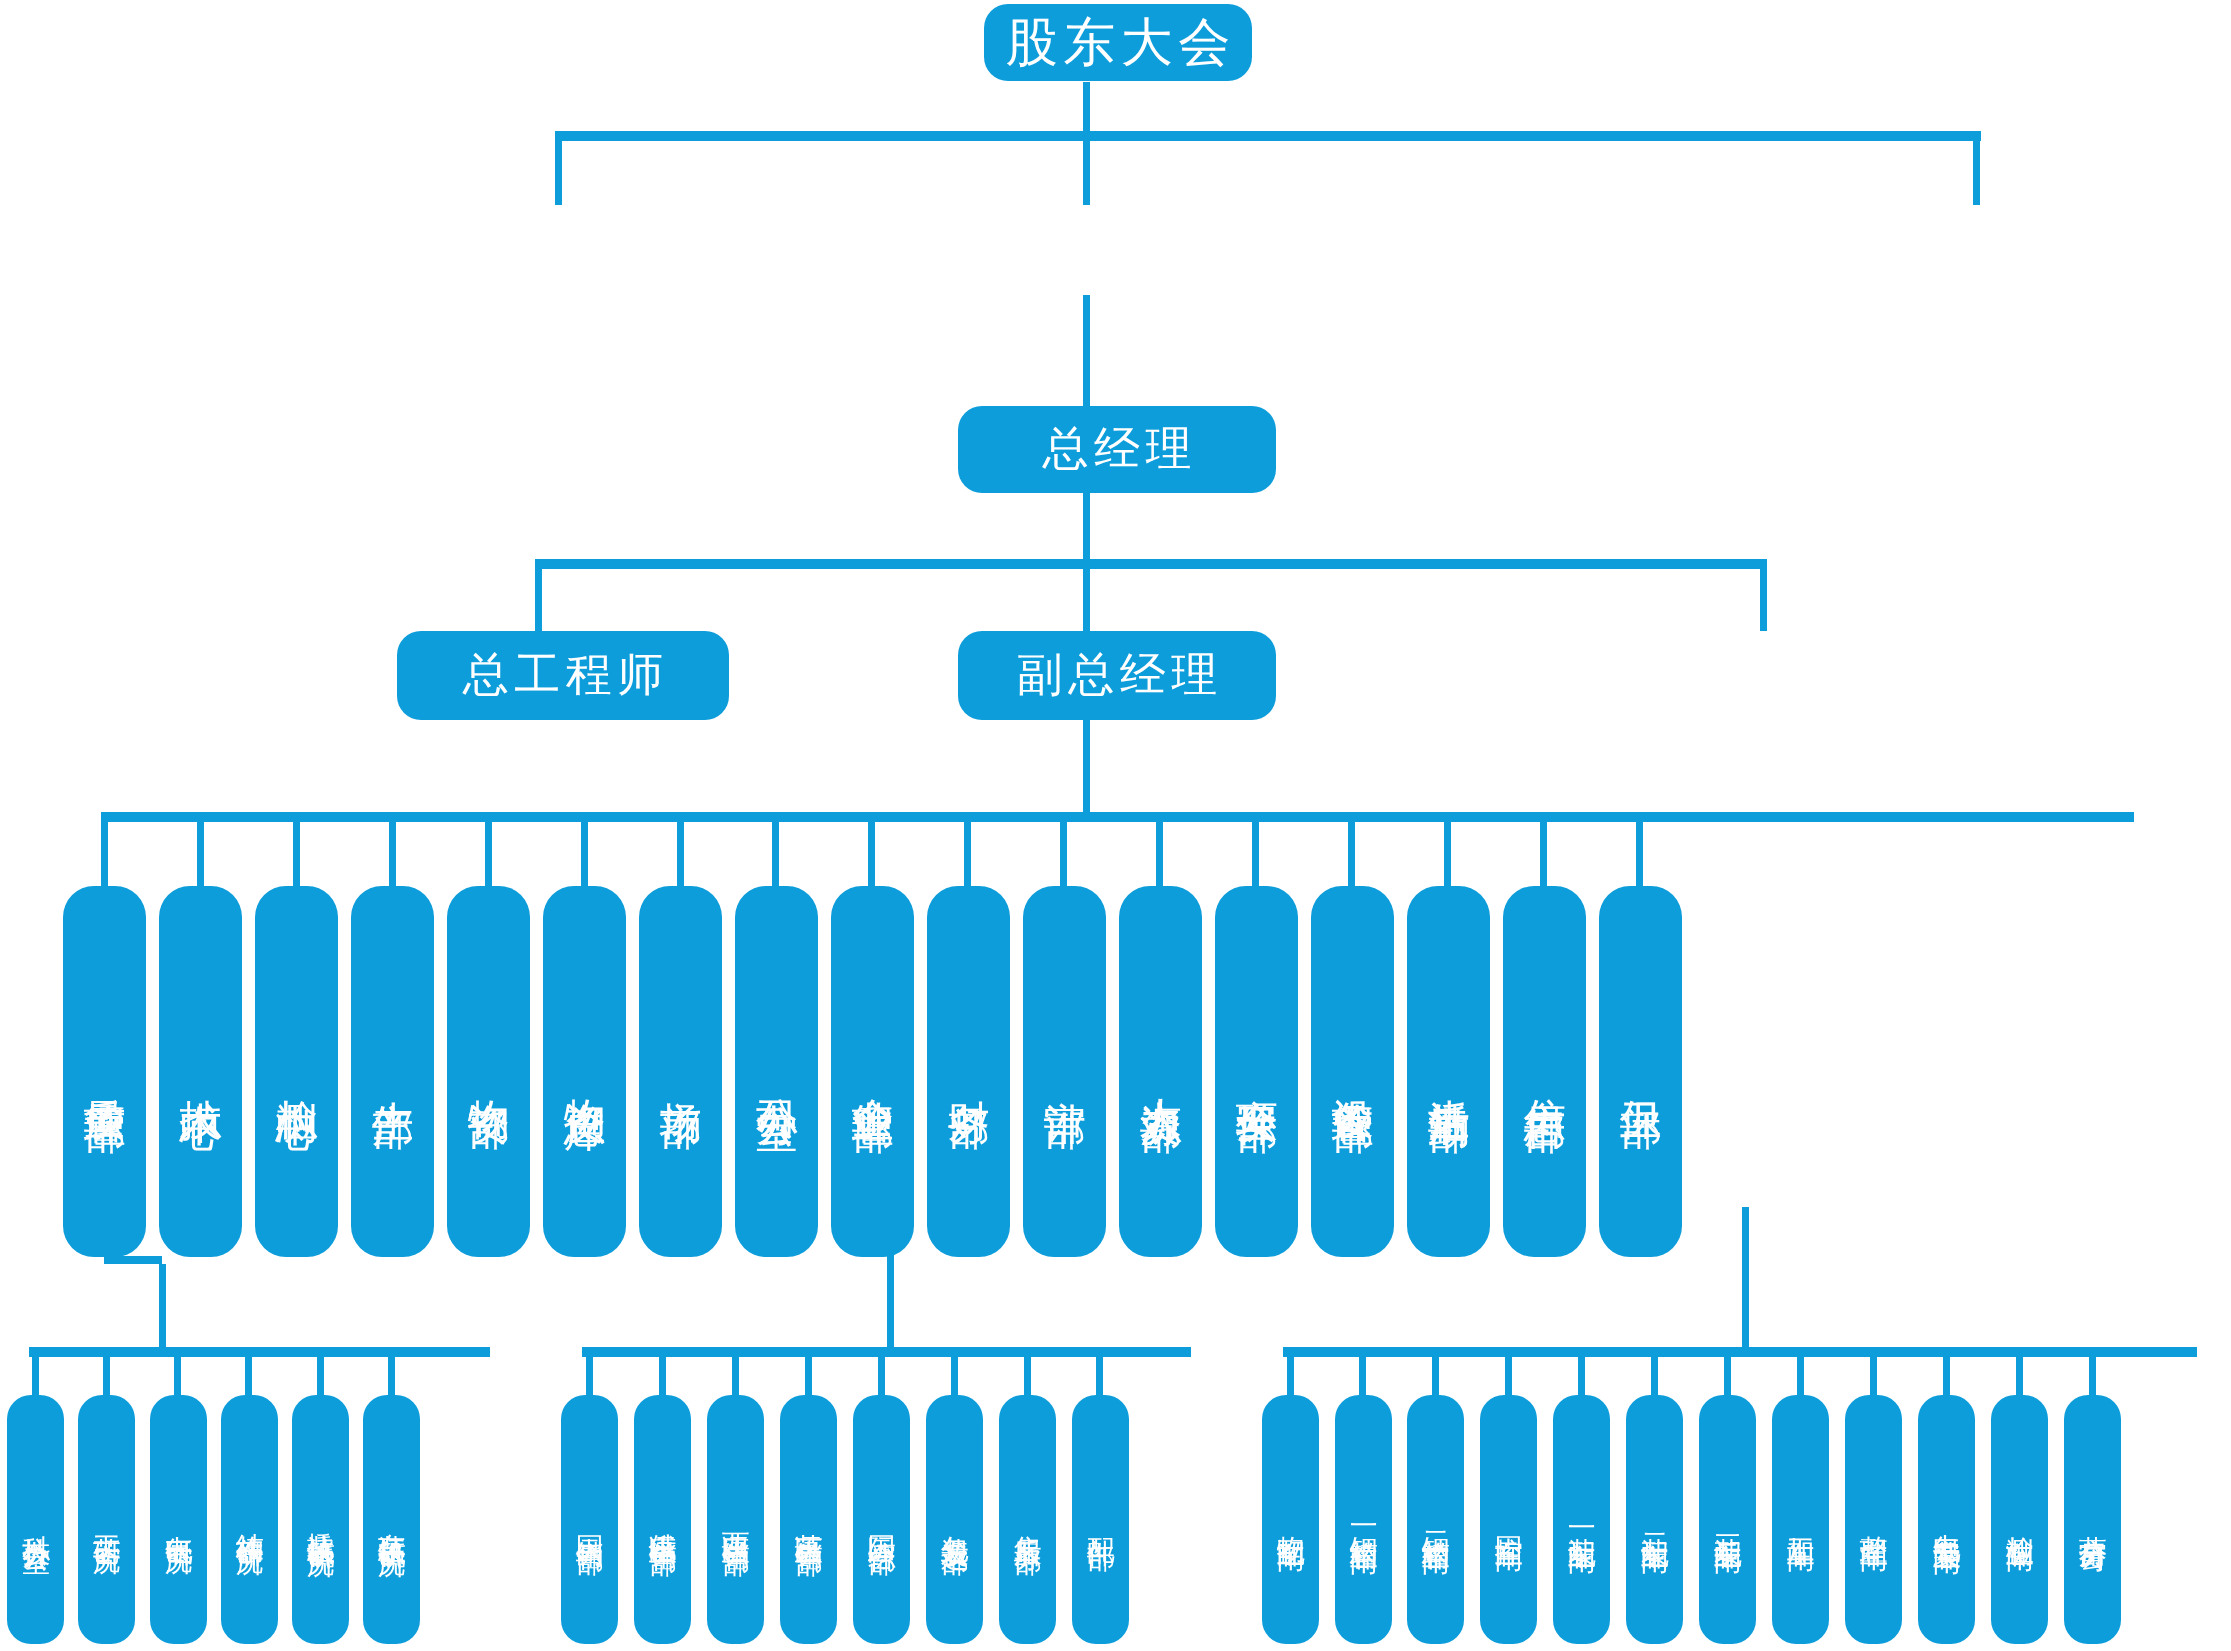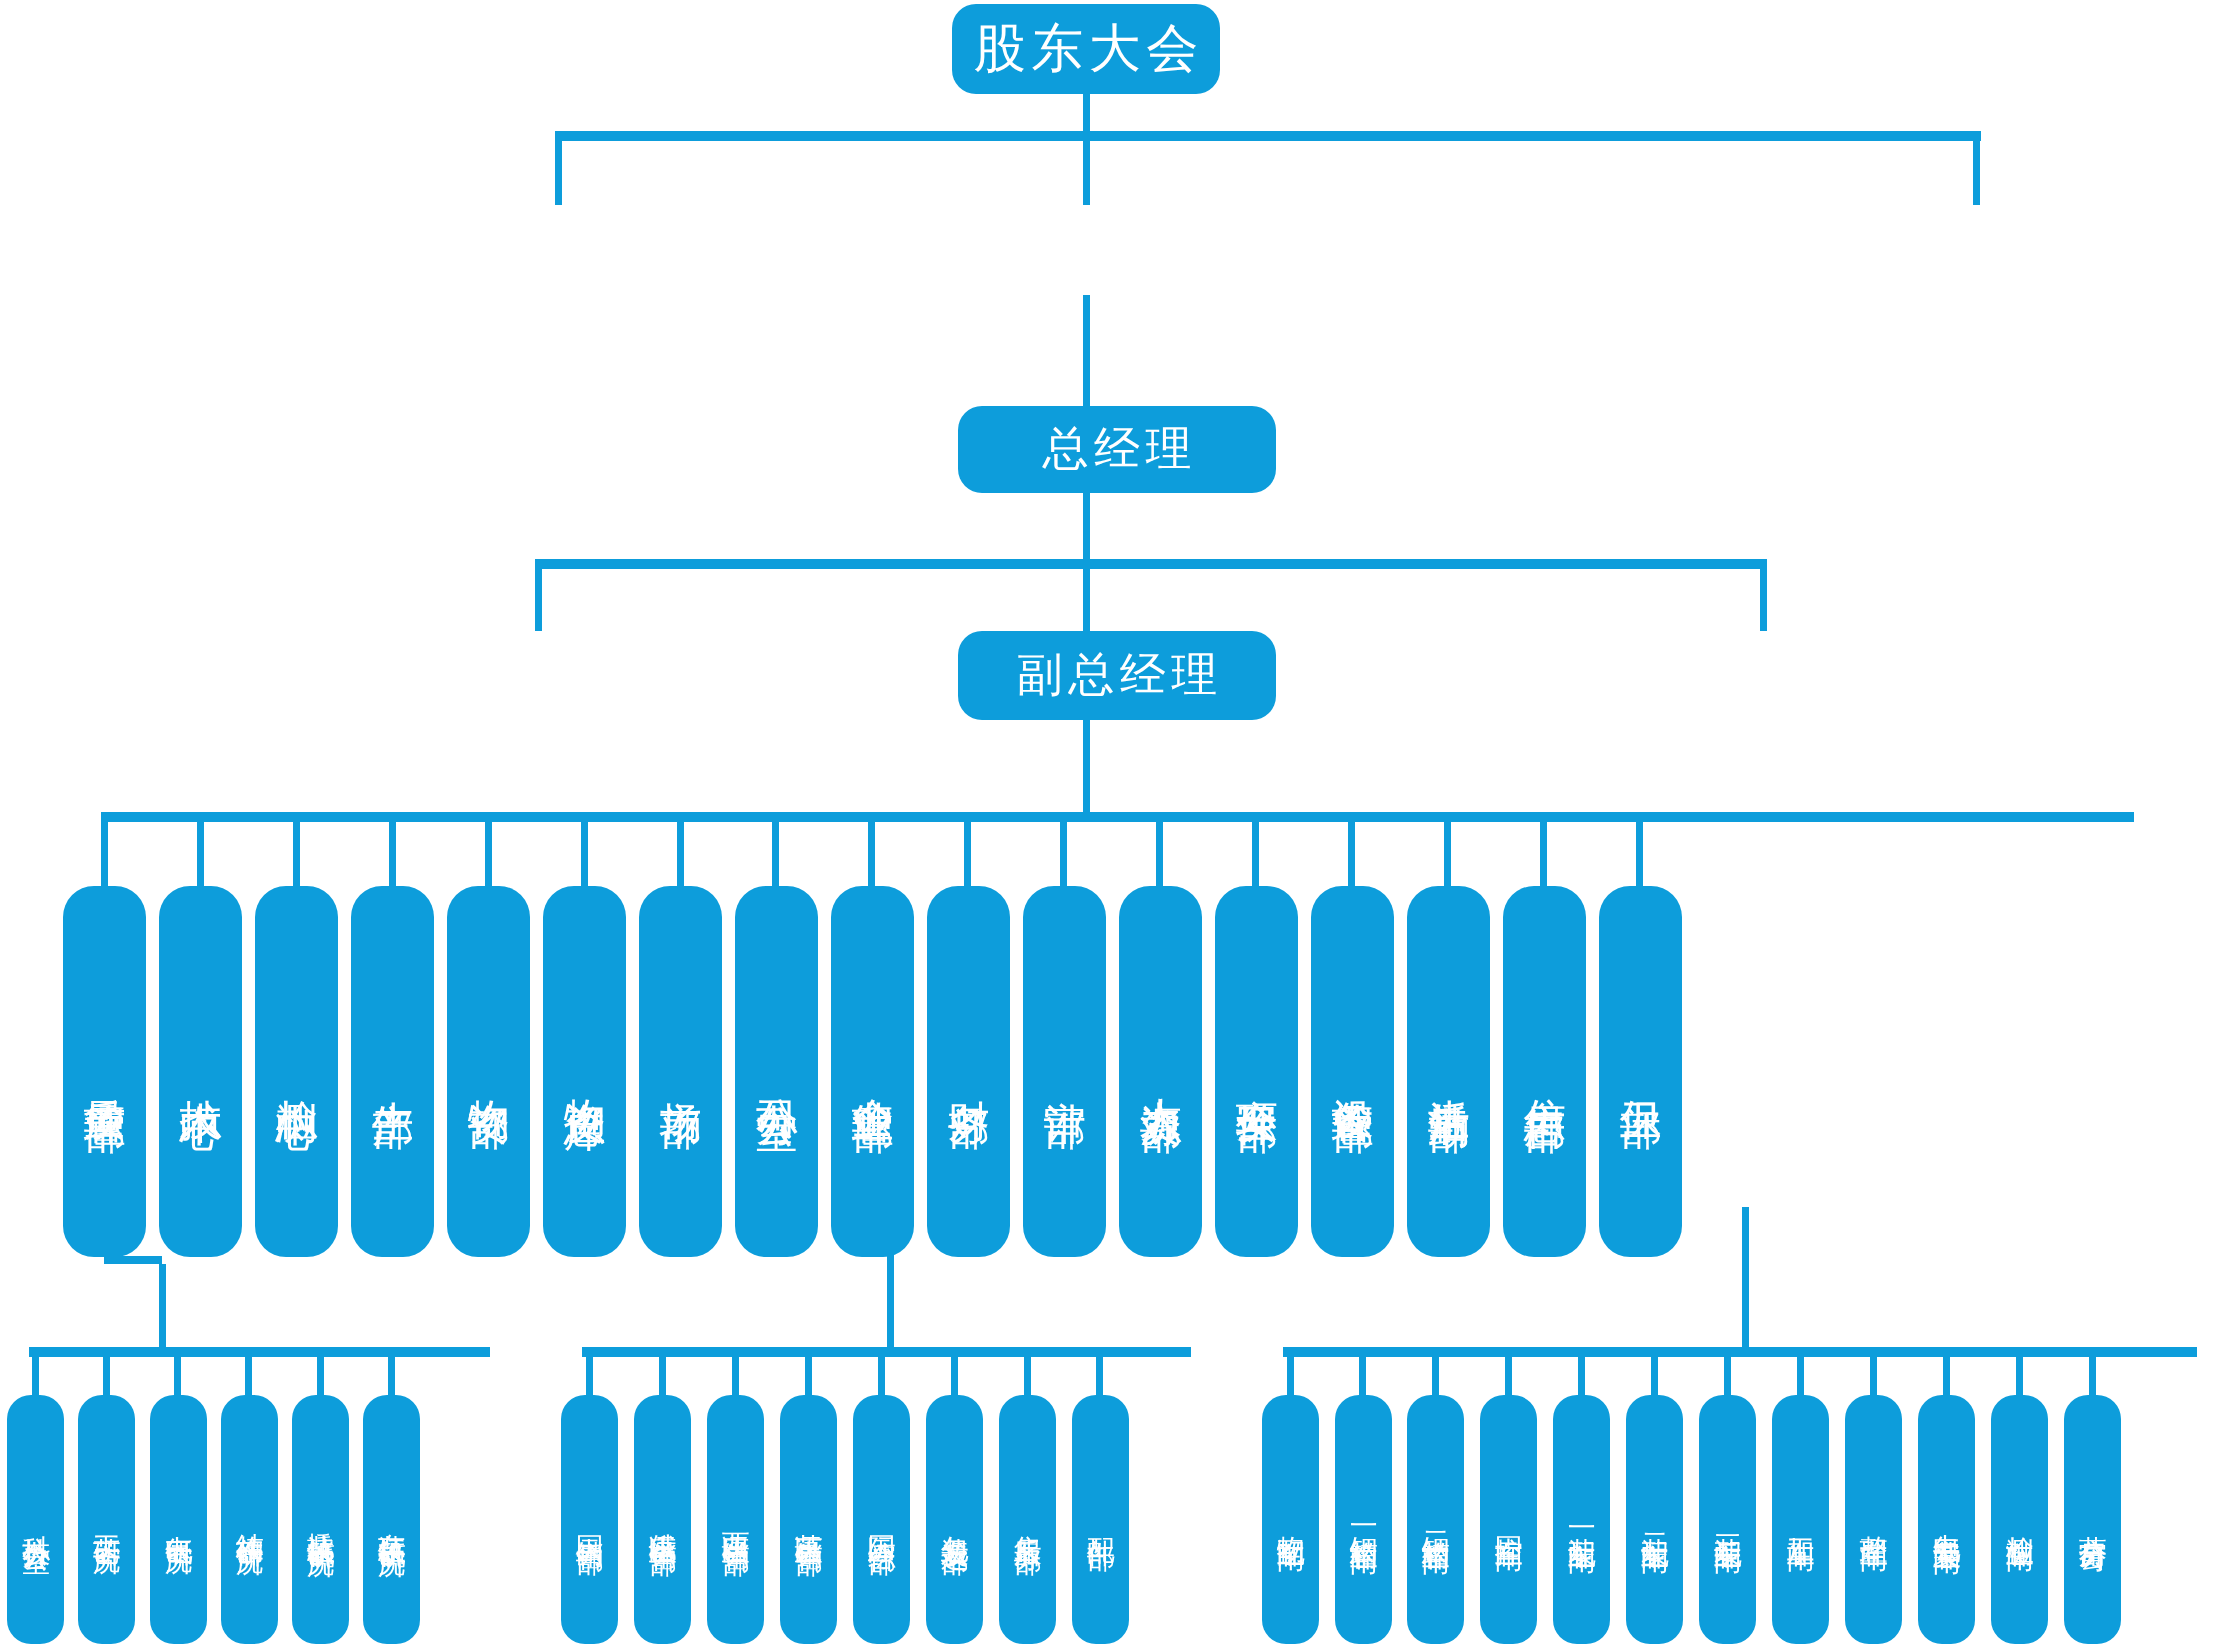--- a/index.html
+++ b/index.html
@@ -62,41 +62,42 @@
   }
   .vline { width: 7.4px; }
   .hline { height: 8.3px; }
   .bus   { height: 10px; }
 </style>
 </head>
 <body>
 
 <div id="chart">
 
-  <div class="node h lvl1" style="left:952px; top:3.7px; width:268px; height:90px;">股东大会</div>
+  <div class="node h lvl1" style="left:984px; top:3.7px; width:268px; height:77px;">股东大会</div>
 
   <div class="line vline" style="left:1083px; top:82px; height:49px;"></div>
 
   <div class="line bus" style="left:555px; top:131px; width:1426px;"></div>
 
   <div class="line vline" style="left:555px; top:131px; height:74px;"></div>
   <div class="line vline" style="left:1083px; top:131px; height:74px;"></div>
   <div class="line vline" style="left:1973px; top:131px; height:74px;"></div>
 
 
   <div class="line vline" style="left:1083px; top:295px; height:111px;"></div>
 
   <div class="node h lvl3" style="left:958px; top:406px; width:318px; height:87px;">总经理</div>
 
   <div class="line vline" style="left:1083px; top:493px; height:66px;"></div>
   <div class="line bus" style="left:535px; top:559px; width:1232px;"></div>
   <div class="line vline" style="left:535px; top:559px; height:72px;"></div>
   <div class="line vline" style="left:1083px; top:559px; height:72px;"></div>
   <div class="line vline" style="left:1760px; top:559px; height:72px;"></div>
 
+  <div class="node h lvl4" style="left:397px; top:631px; width:332px; height:89px;">总工程师</div>
   <div class="node h lvl4" style="left:958px; top:631px; width:318px; height:89px;">副总经理</div>
 
   <div class="line vline" style="left:1083px; top:720px; height:92px;"></div>
 
   <div class="line bus" style="left:104px; top:812px; width:2030px;"></div>
   <div id="dept-drops">
       <div class="line vline" style="left: 101px; top: 812px; height: 74px;"></div>
       <div class="line vline" style="left: 197px; top: 812px; height: 74px;"></div>
       <div class="line vline" style="left: 293px; top: 812px; height: 74px;"></div>
       <div class="line vline" style="left: 389px; top: 812px; height: 74px;"></div>

